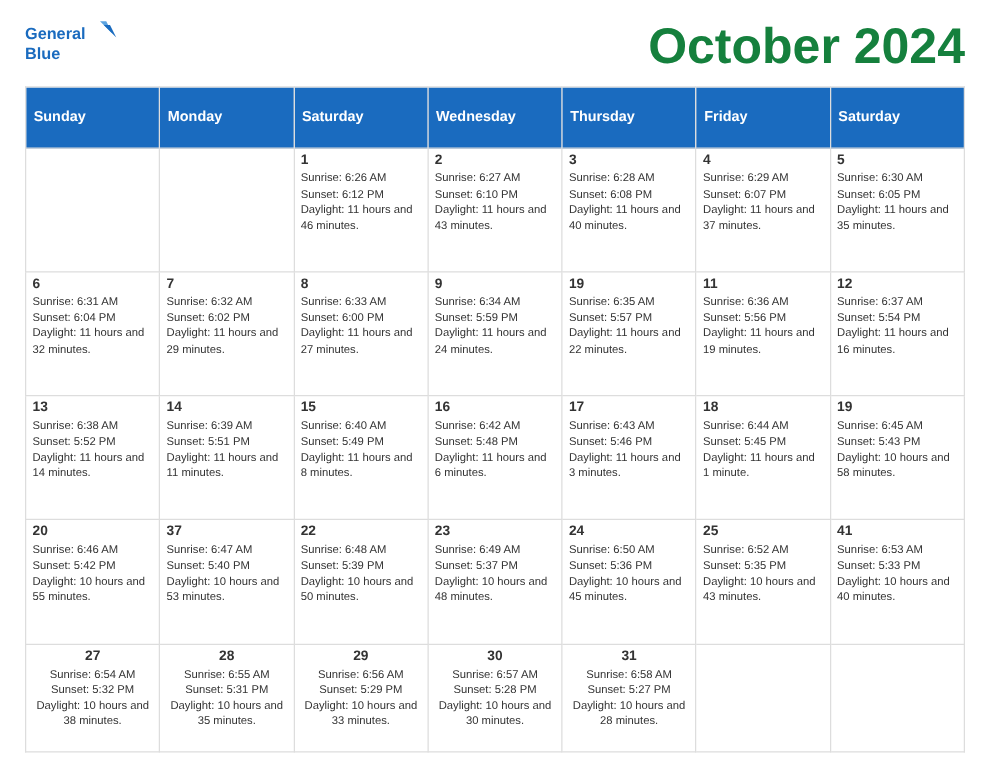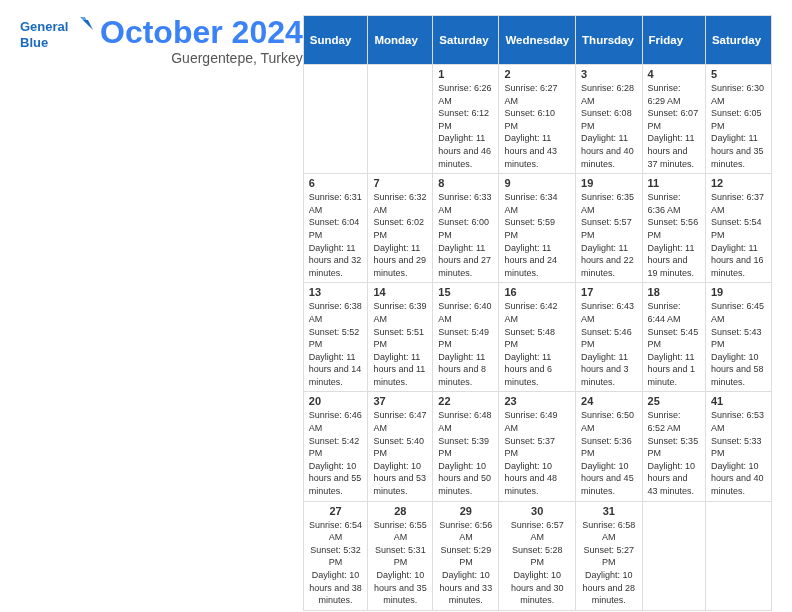--- a/index.html
+++ b/index.html
@@ -9,40 +9,40 @@
       width: 792px;
       height: 612px;
       overflow: hidden;
     }
     .page {
       width: 792px;
       height: 612px;
       background: #fff;
       padding: 15px 20px 10px 20px;
       display: flex;
-      flex-direction: row;
+      flex-direction: column;
     }
     .header {
       display: flex;
       justify-content: space-between;
       align-items: flex-start;
       margin-bottom: 10px;
     }
     .logo {
       display: flex;
       align-items: center;
       gap: 4px;
     }
     .title-section {
       text-align: right;
     }
     .month-title {
-      font-size: 32px;
+      font-size: 40px;
       font-weight: bold;
-      color: #3b82f6;
+      color: #15803d;
       line-height: 1.1;
     }
     .location {
       font-size: 14px;
       color: #555;
     }
     .calendar {
       width: 100%;
       border-collapse: collapse;
       flex: 1;
@@ -92,21 +92,20 @@
     <div class="logo">
   <svg width="80" height="40" viewBox="0 0 80 40">
     <text x="0" y="16" font-family="Arial" font-size="13" font-weight="bold" fill="#1a6bbf">General</text>
     <text x="0" y="32" font-family="Arial" font-size="13" font-weight="bold" fill="#1a6bbf">Blue</text>
     <polygon points="60,2 70,12 65,2" fill="#5ba3e0"></polygon>
     <polygon points="63,5 73,15 68,5" fill="#1a6bbf"></polygon>
   </svg>
 </div>
     <div class="title-section">
       <div class="month-title">October 2024</div>
-      <div class="location">Guergentepe, Turkey</div>
     </div>
   </div>
 
   <table class="calendar">
     <thead>
       <tr>
         <th>Sunday</th>
         <th>Monday</th>
         <th>Saturday</th>
         <th>Wednesday</th>

